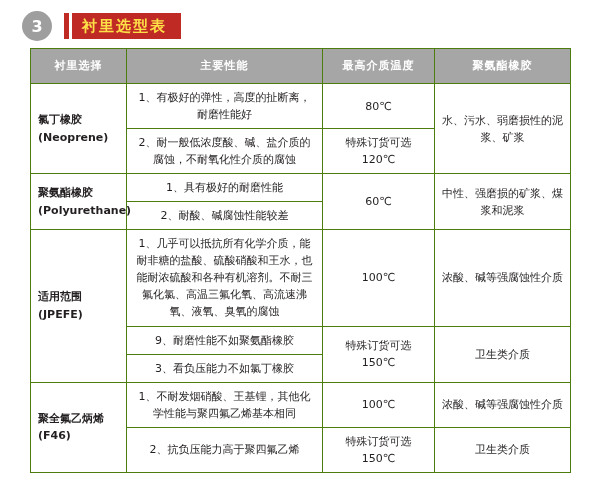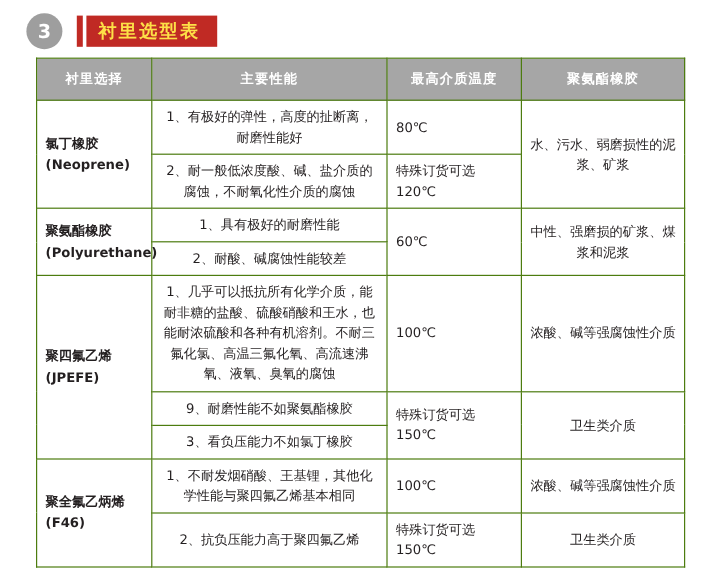--- a/index.html
+++ b/index.html
@@ -98,21 +98,21 @@
   td.name {
     text-align: left;
     font-weight: bold;
     font-size: 11px;
     line-height: 1.6;
   }
   td.perf {
     text-align: center;
   }
   td.temp, td.scope {
-    text-align: left;
+    text-align: center;
   }
   td.scope {
     text-align: center;
   }
   .cellline { display: block; }
 </style>
 </head>
 <body>
 
 <div class="page">
@@ -162,21 +162,21 @@
             </td>
             <td class="perf">1、具有极好的耐磨性能</td>
             <td class="temp" rowspan="2">60℃</td>
             <td class="scope" rowspan="2">中性、强磨损的矿浆、煤浆和泥浆</td>
           </tr>
           <tr>
             <td class="perf">2、耐酸、碱腐蚀性能较差</td>
           </tr>
           <tr>
             <td class="name" rowspan="3">
-              <span class="cellline">聚四氟乙烯</span>
+              <span class="cellline">适用范围</span>
               <span class="cellline">(JPEFE)</span>
             </td>
             <td class="perf">1、几乎可以抵抗所有化学介质，能耐非糖的盐酸、硫酸硝酸和王水，也能耐浓硫酸和各种有机溶剂。不耐三氟化氯、高温三氟化氧、高流速沸氧、液氧、臭氧的腐蚀</td>
             <td class="temp">100℃</td>
             <td class="scope">浓酸、碱等强腐蚀性介质</td>
           </tr>
           <tr>
             <td class="perf">9、耐磨性能不如聚氨酯橡胶</td>
             <td class="temp" rowspan="2">特殊订货可选150℃</td>
             <td class="scope" rowspan="2">卫生类介质</td>

